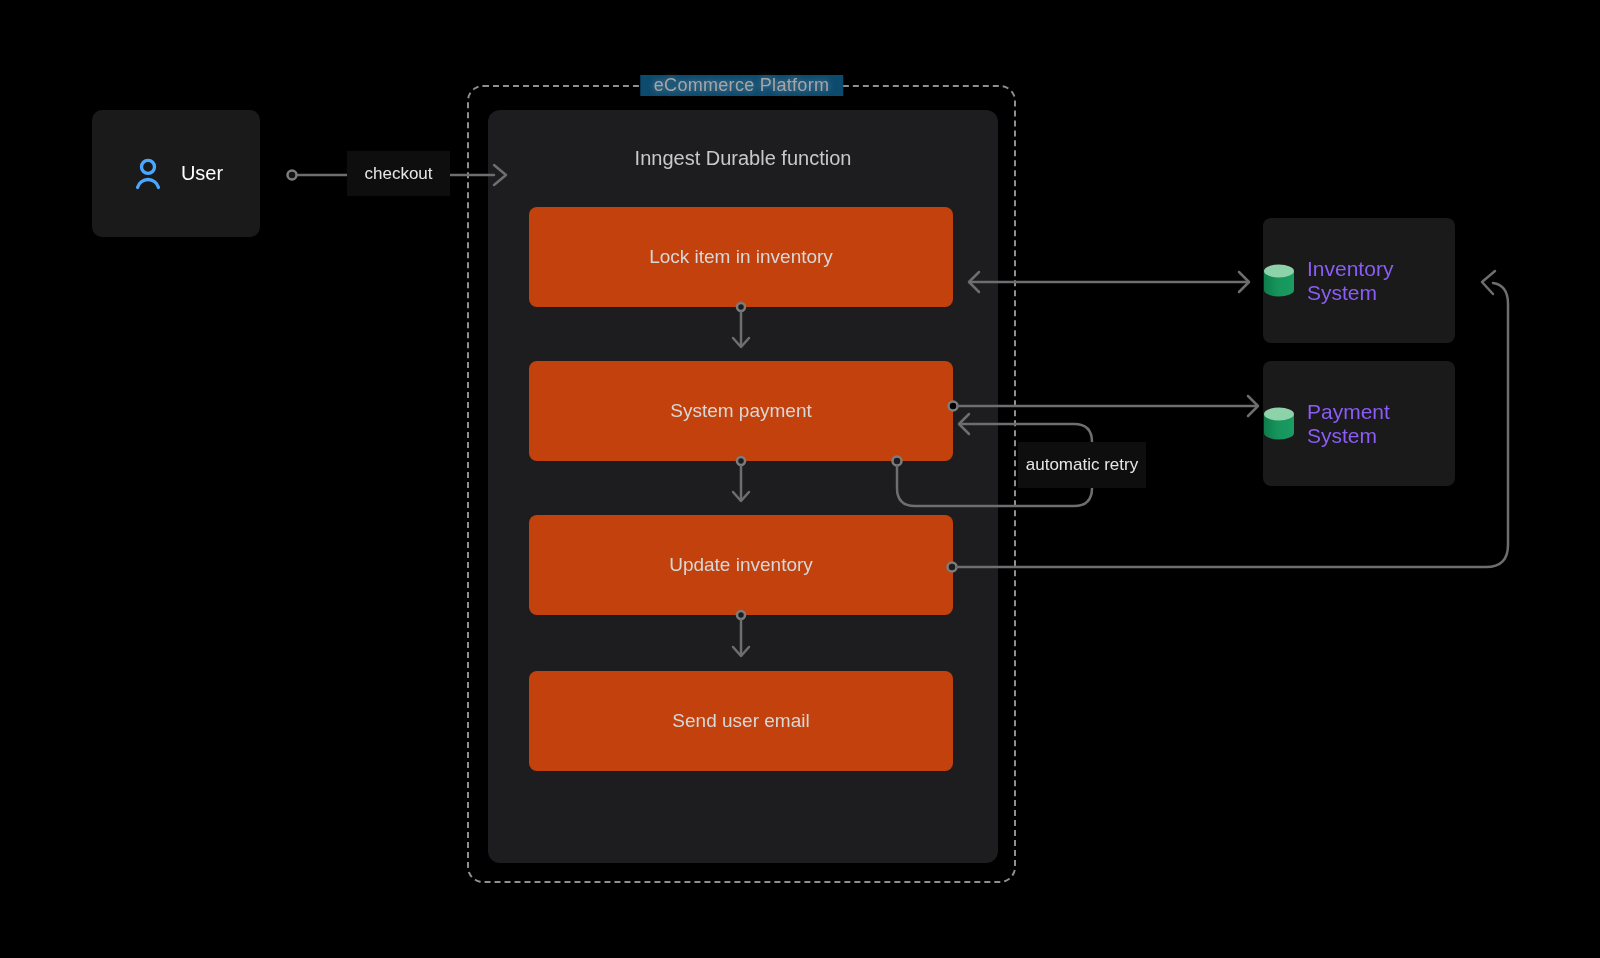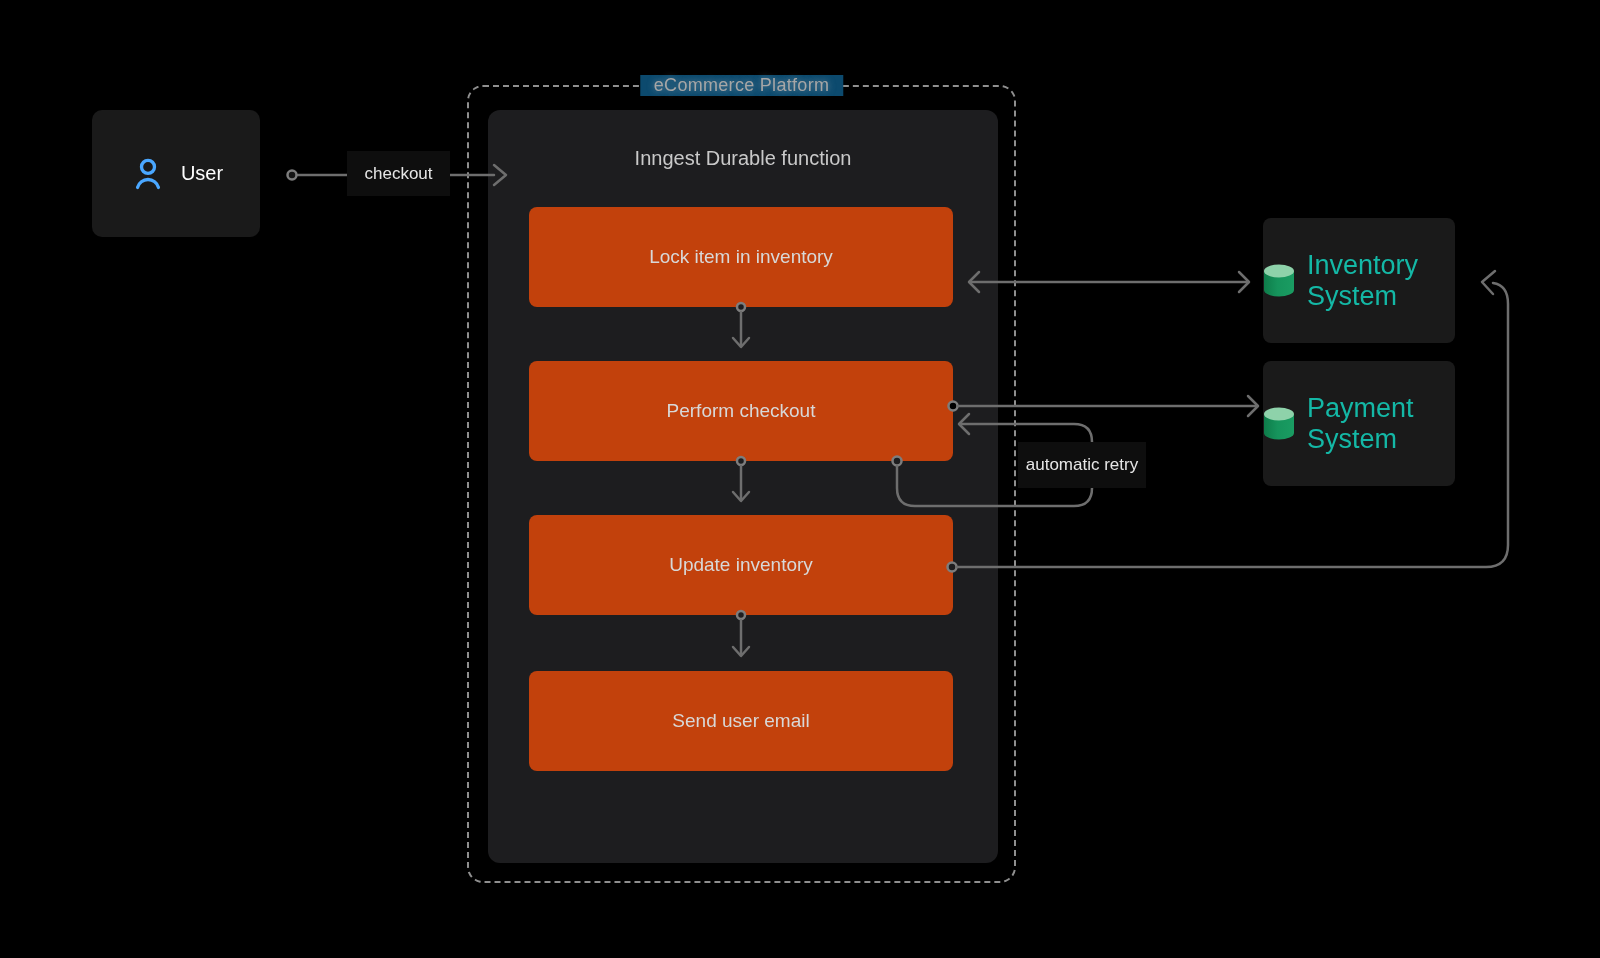--- a/index.html
+++ b/index.html
@@ -7,21 +7,21 @@
   .canvas{
     position:relative;width:1600px;height:958px;background:#000;overflow:hidden;
   }
   
   .node{
     position:absolute;background:#1a1a1a;border-radius:10px;
     display:flex;align-items:center;justify-content:center;
     gap:14px;color:#ffffff;
   }
   .node .node-label{font-size:20px;color:#fdfdfd;}
-  .sys-label{font-size:27px;color:#14b8a6;}
+  .sys-label{font-size:21px;color:#8b5cf6;}
   
   .platform{
     position:absolute;left:467px;top:85px;width:549px;height:798px;
     border:2px dashed #8f8f8f;border-radius:16px;box-sizing:border-box;
   }
   .platform-title{
     position:absolute;top:-12px;left:50%;transform:translateX(-50%);
     background:#0c4a6e;padding:0 14px;white-space:nowrap;
     font-size:18px;color:#a6a6a6;letter-spacing:.3px;
     text-shadow:0 0 7px rgba(210,210,210,.55);
@@ -122,21 +122,21 @@
 
   <div class="platform">
     <span class="platform-title">eCommerce Platform</span>
   </div>
 
   <div class="panel">
     <div class="panel-title">Inngest Durable function</div>
 
     <div class="step" style="top:97px;">Lock item in inventory</div>
 
-    <div class="step" style="top:251px;">Perform checkout</div>
+    <div class="step" style="top:251px;">System payment</div>
 
     <div class="step" style="top:405px;">Update inventory</div>
 
     <div class="step" style="top:561px;">Send user email</div>
   </div>
 
   <div class="edge-label" style="left:1018px;top:442px;width:128px;height:46px;">automatic retry</div>
 
   <div class="node" style="left:1263px;top:218px;width:192px;height:125px;border-radius:8px;gap:12px;">
     <span class="icon">

